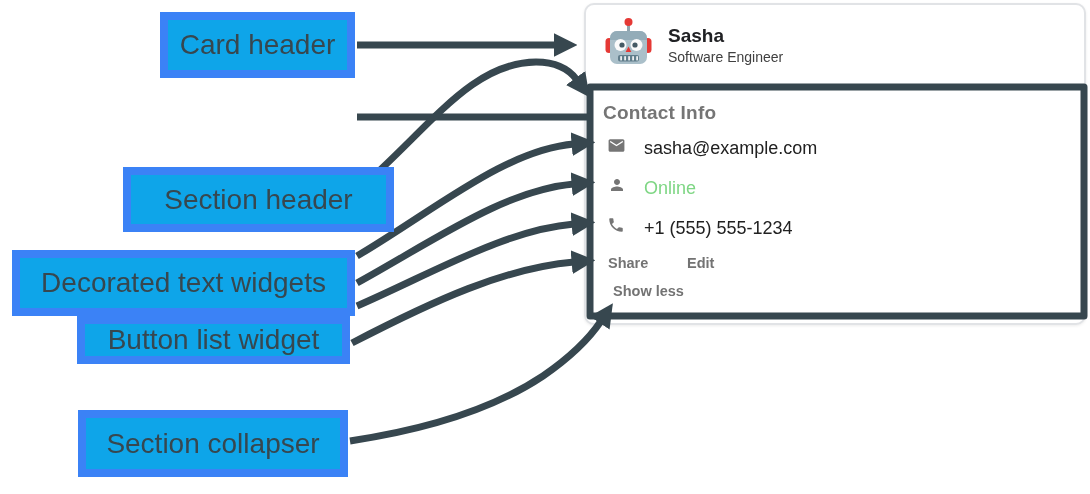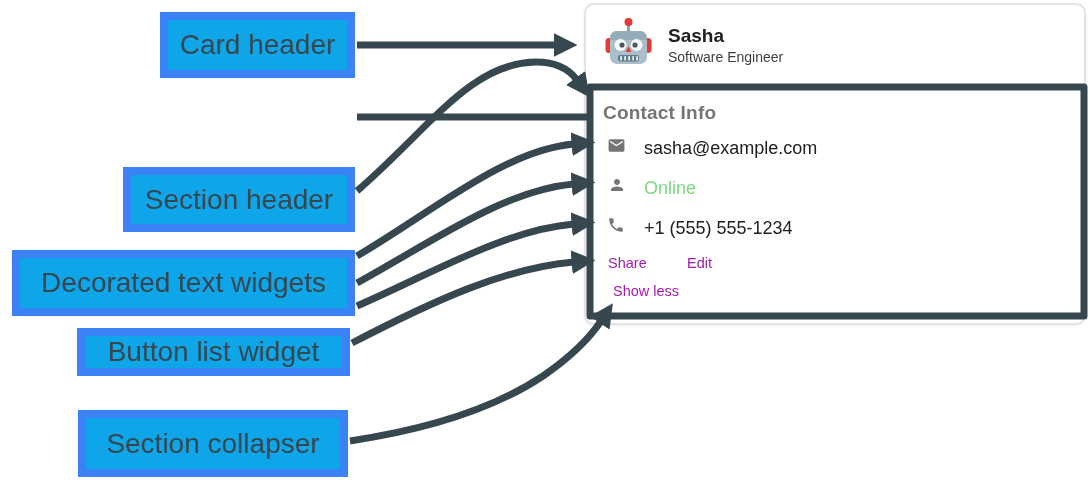--- a/index.html
+++ b/index.html
@@ -32,21 +32,21 @@
     font-size:14px;color:#404040;
   }
   .section-title{
     position:absolute;left:603px;top:102px;z-index:1;
     font-size:19px;font-weight:700;color:#757575;letter-spacing:.2px;
   }
   .row-icon{position:absolute;z-index:1;}
   .row-text{position:absolute;left:644px;z-index:1;font-size:18px;color:#212121;}
   .row-text.online{color:#7ED684;}
   .link-btn{
-    position:absolute;z-index:4;font-size:14.5px;font-weight:400;color:#a21caf;
+    position:absolute;z-index:4;font-size:14.5px;font-weight:700;color:#737373;
     cursor:pointer;background:none;border:none;padding:0;
     font-family:"Liberation Sans", sans-serif;
   }
 </style>
 </head>
 <body>
 
 <div class="canvas">
 
   <div class="card"></div>
@@ -110,26 +110,26 @@
       <path d="M357,283 C435,240 505,190 574,184" marker-end="url(#ah)"></path>
       <path d="M357,306 C435,272 505,230 574,224" marker-end="url(#ah)"></path>
       <path d="M352,343 C435,300 505,268 574,262" marker-end="url(#ah)"></path>
       <path d="M350,441 C430,429 495,408 543,376 C572,356 591,336 601,321" marker-end="url(#ah)"></path>
     </g>
   </svg>
 
   <div class="label-box" style="left:160px;top:12px;width:195px;height:66px">
     <span>Card header</span>
   </div>
-  <div class="label-box" style="left:123px;top:167px;width:232px;height:65px">
+  <div class="label-box" style="left:123px;top:167px;width:271px;height:65px">
     <span>Section header</span>
   </div>
   <div class="label-box" style="left:12px;top:250px;width:343px;height:66px">
     <span>Decorated text widgets</span>
   </div>
-  <div class="label-box" style="left:77px;top:328px;width:273px;height:48px">
+  <div class="label-box" style="left:77px;top:316px;width:273px;height:48px">
     <span>Button list widget</span>
   </div>
   <div class="label-box" style="left:78px;top:410px;width:270px;height:67px">
     <span>Section collapser</span>
   </div>
 
 </div>
 
 </body></html>

